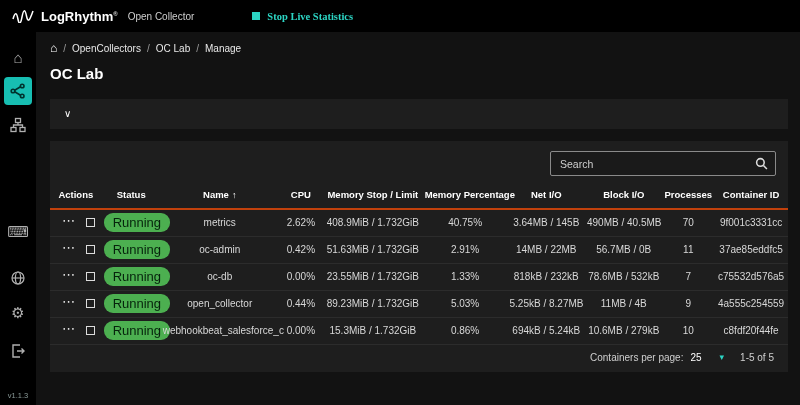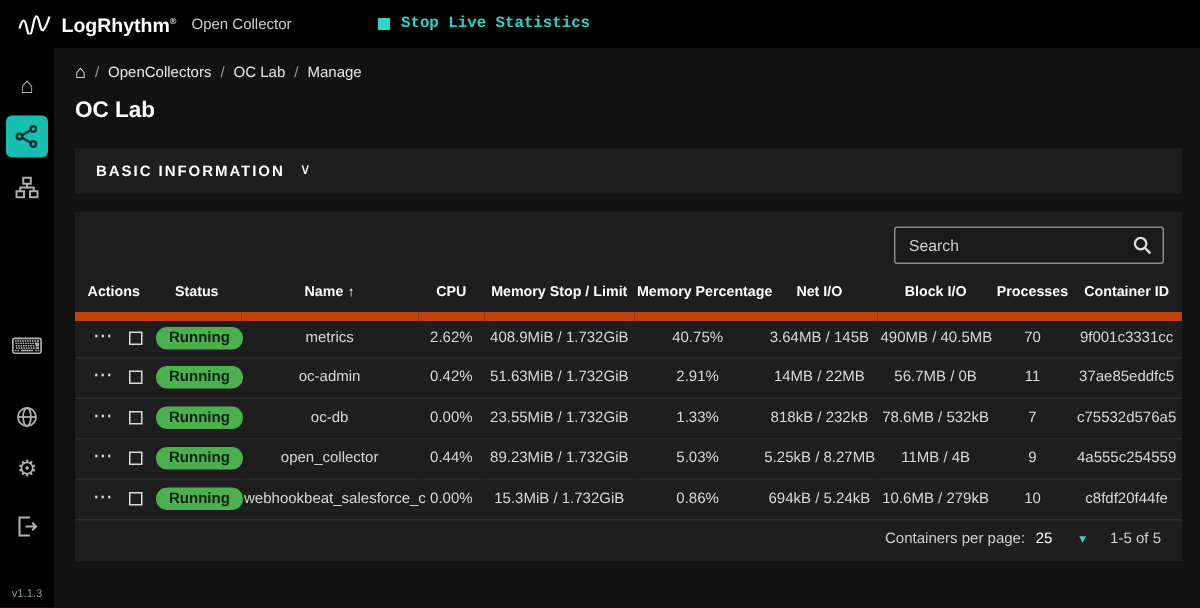--- a/index.html
+++ b/index.html
@@ -7,21 +7,21 @@
     font-family:"Liberation Sans","DejaVu Sans",sans-serif}
   .app{width:800px;height:405px;display:flex;flex-direction:column}
 
   
   .topbar{height:32px;flex:0 0 32px;background:#000;display:flex;align-items:center;padding:0 12px}
   .brand{display:flex;align-items:center;gap:7px}
   .brand-name{color:#fff;font-size:13px;font-weight:bold}
   .brand-name sup{font-size:6px;color:#ddd}
   .brand-sub{color:#cfcfcf;font-size:10px;margin-left:3px}
   .stop-live{margin-left:58px;display:flex;align-items:center;gap:7px;background:none;border:none;
-    color:#2cd5c4;font-size:10.5px;font-weight:bold;cursor:pointer;font-family:Liberation Mono, monospace}
+    color:#2cd5c4;font-size:10.5px;font-weight:bold;cursor:pointer;font-family:Liberation Serif, serif}
   .stop-sq{width:8px;height:8px;background:#2cd5c4;display:inline-block}
 
   .shell{flex:1;display:flex;min-height:0}
 
   
   .sidebar{width:36px;background:#000;display:flex;flex-direction:column;align-items:center;padding:8px 0 5px}
   .nav-item{width:28px;height:28px;display:flex;align-items:center;justify-content:center;margin:3px 0;
     border-radius:4px;cursor:pointer;color:#b0b0b0;font-size:15px;line-height:1}
   .nav-item.active{background:#17beb2;color:#00322e}
   .spacer{flex:1}
@@ -37,34 +37,34 @@
   .bc-item{cursor:pointer}
   .page-title{color:#fff;font-size:15px;font-weight:bold;margin-top:10px}
 
   .section-bar{margin-top:17px;height:30px;background:#1e1e1e;display:flex;align-items:center;gap:10px;
     padding:0 14px;cursor:pointer}
   .section-label{color:#fff;font-size:10px;font-weight:bold;letter-spacing:1.3px}
   .section-chevron{color:#fff;font-size:10px;margin-top:-2px}
 
   .panel{margin-top:12px;background:#1e1e1e;padding-bottom:1px}
   .search-row{display:flex;justify-content:flex-end;padding:10px 12px 7px}
-  .search-box{position:relative;width:180px}
+  .search-box{position:relative;width:226px}
   .search-input{width:100%;height:25px;background:#1a1a1a;border:1px solid #8a8a8a;border-radius:2px;
     color:#eee;font-size:10.5px;padding:0 28px 0 9px;outline:none;font-family:inherit}
   .search-input::placeholder{color:#cfcfcf}
   .search-icon{position:absolute;right:8px;top:6px;cursor:pointer}
 
   table{width:100%;border-collapse:collapse;table-layout:fixed;font-size:10px}
-  th{color:#fff;font-weight:bold;font-size:9.5px;padding:6px 2px 8px;border-bottom:6px solid #c2410c;
+  th{color:#fff;font-weight:bold;font-size:9.5px;padding:6px 2px 8px;border-bottom:2px solid #c2410c;
     text-align:center;white-space:nowrap;cursor:pointer}
   td{color:#d8d8d8;padding:0 2px;height:27px;border-bottom:1px solid #2c2c2c;text-align:center;white-space:nowrap}
   .actions-wrap{display:flex;align-items:center;gap:10px;padding-left:10px}
   .more{color:#e5e5e5;font-size:13px;letter-spacing:1px;cursor:pointer;line-height:1;margin-top:-4px}
   .stopbox{width:9px;height:9px;border:1.5px solid #dcdcdc;display:inline-block;cursor:pointer}
-  .badge{background:#4caf50;color:#06230c;font-size:10px;font-weight:bold;padding:2px 9px;border-radius:9px;display:inline-block}
+  .badge{background:#4caf50;color:#06230c;font-size:13px;font-weight:normal;padding:2px 9px;border-radius:9px;display:inline-block}
   .sort{color:#fff;font-size:9px;margin-left:3px}
 
   .pagination{display:flex;justify-content:flex-end;align-items:center;padding:7px 14px 8px;color:#cfcfcf;font-size:10px}
   .page-size{color:#fff;display:inline-flex;align-items:center;gap:18px;cursor:pointer;margin:0 16px 0 7px}
   .caret{color:#2cd5c4;font-size:9px}
 </style>
 </head>
 <body>
 
 <div class="app">
@@ -138,21 +138,20 @@
         <span class="bc-item">OpenCollectors</span>
         <span class="bc-sep">/</span>
         <span class="bc-item">OC Lab</span>
         <span class="bc-sep">/</span>
         <span>Manage</span>
       </div>
 
       <h1 class="page-title">OC Lab</h1>
 
       <div class="section-bar">
-        <span class="section-label">BASIC INFORMATION</span>
         <span class="section-chevron">∨</span>
       </div>
 
       <div class="panel">
 
         <div class="search-row">
           <div class="search-box">
             <input class="search-input" type="text" placeholder="Search" style="">
             <svg class="search-icon" width="13" height="13" viewBox="0 0 12 12" fill="none" stroke="#ddd" stroke-width="1.4">
               <circle cx="5" cy="5" r="3.5"></circle>

